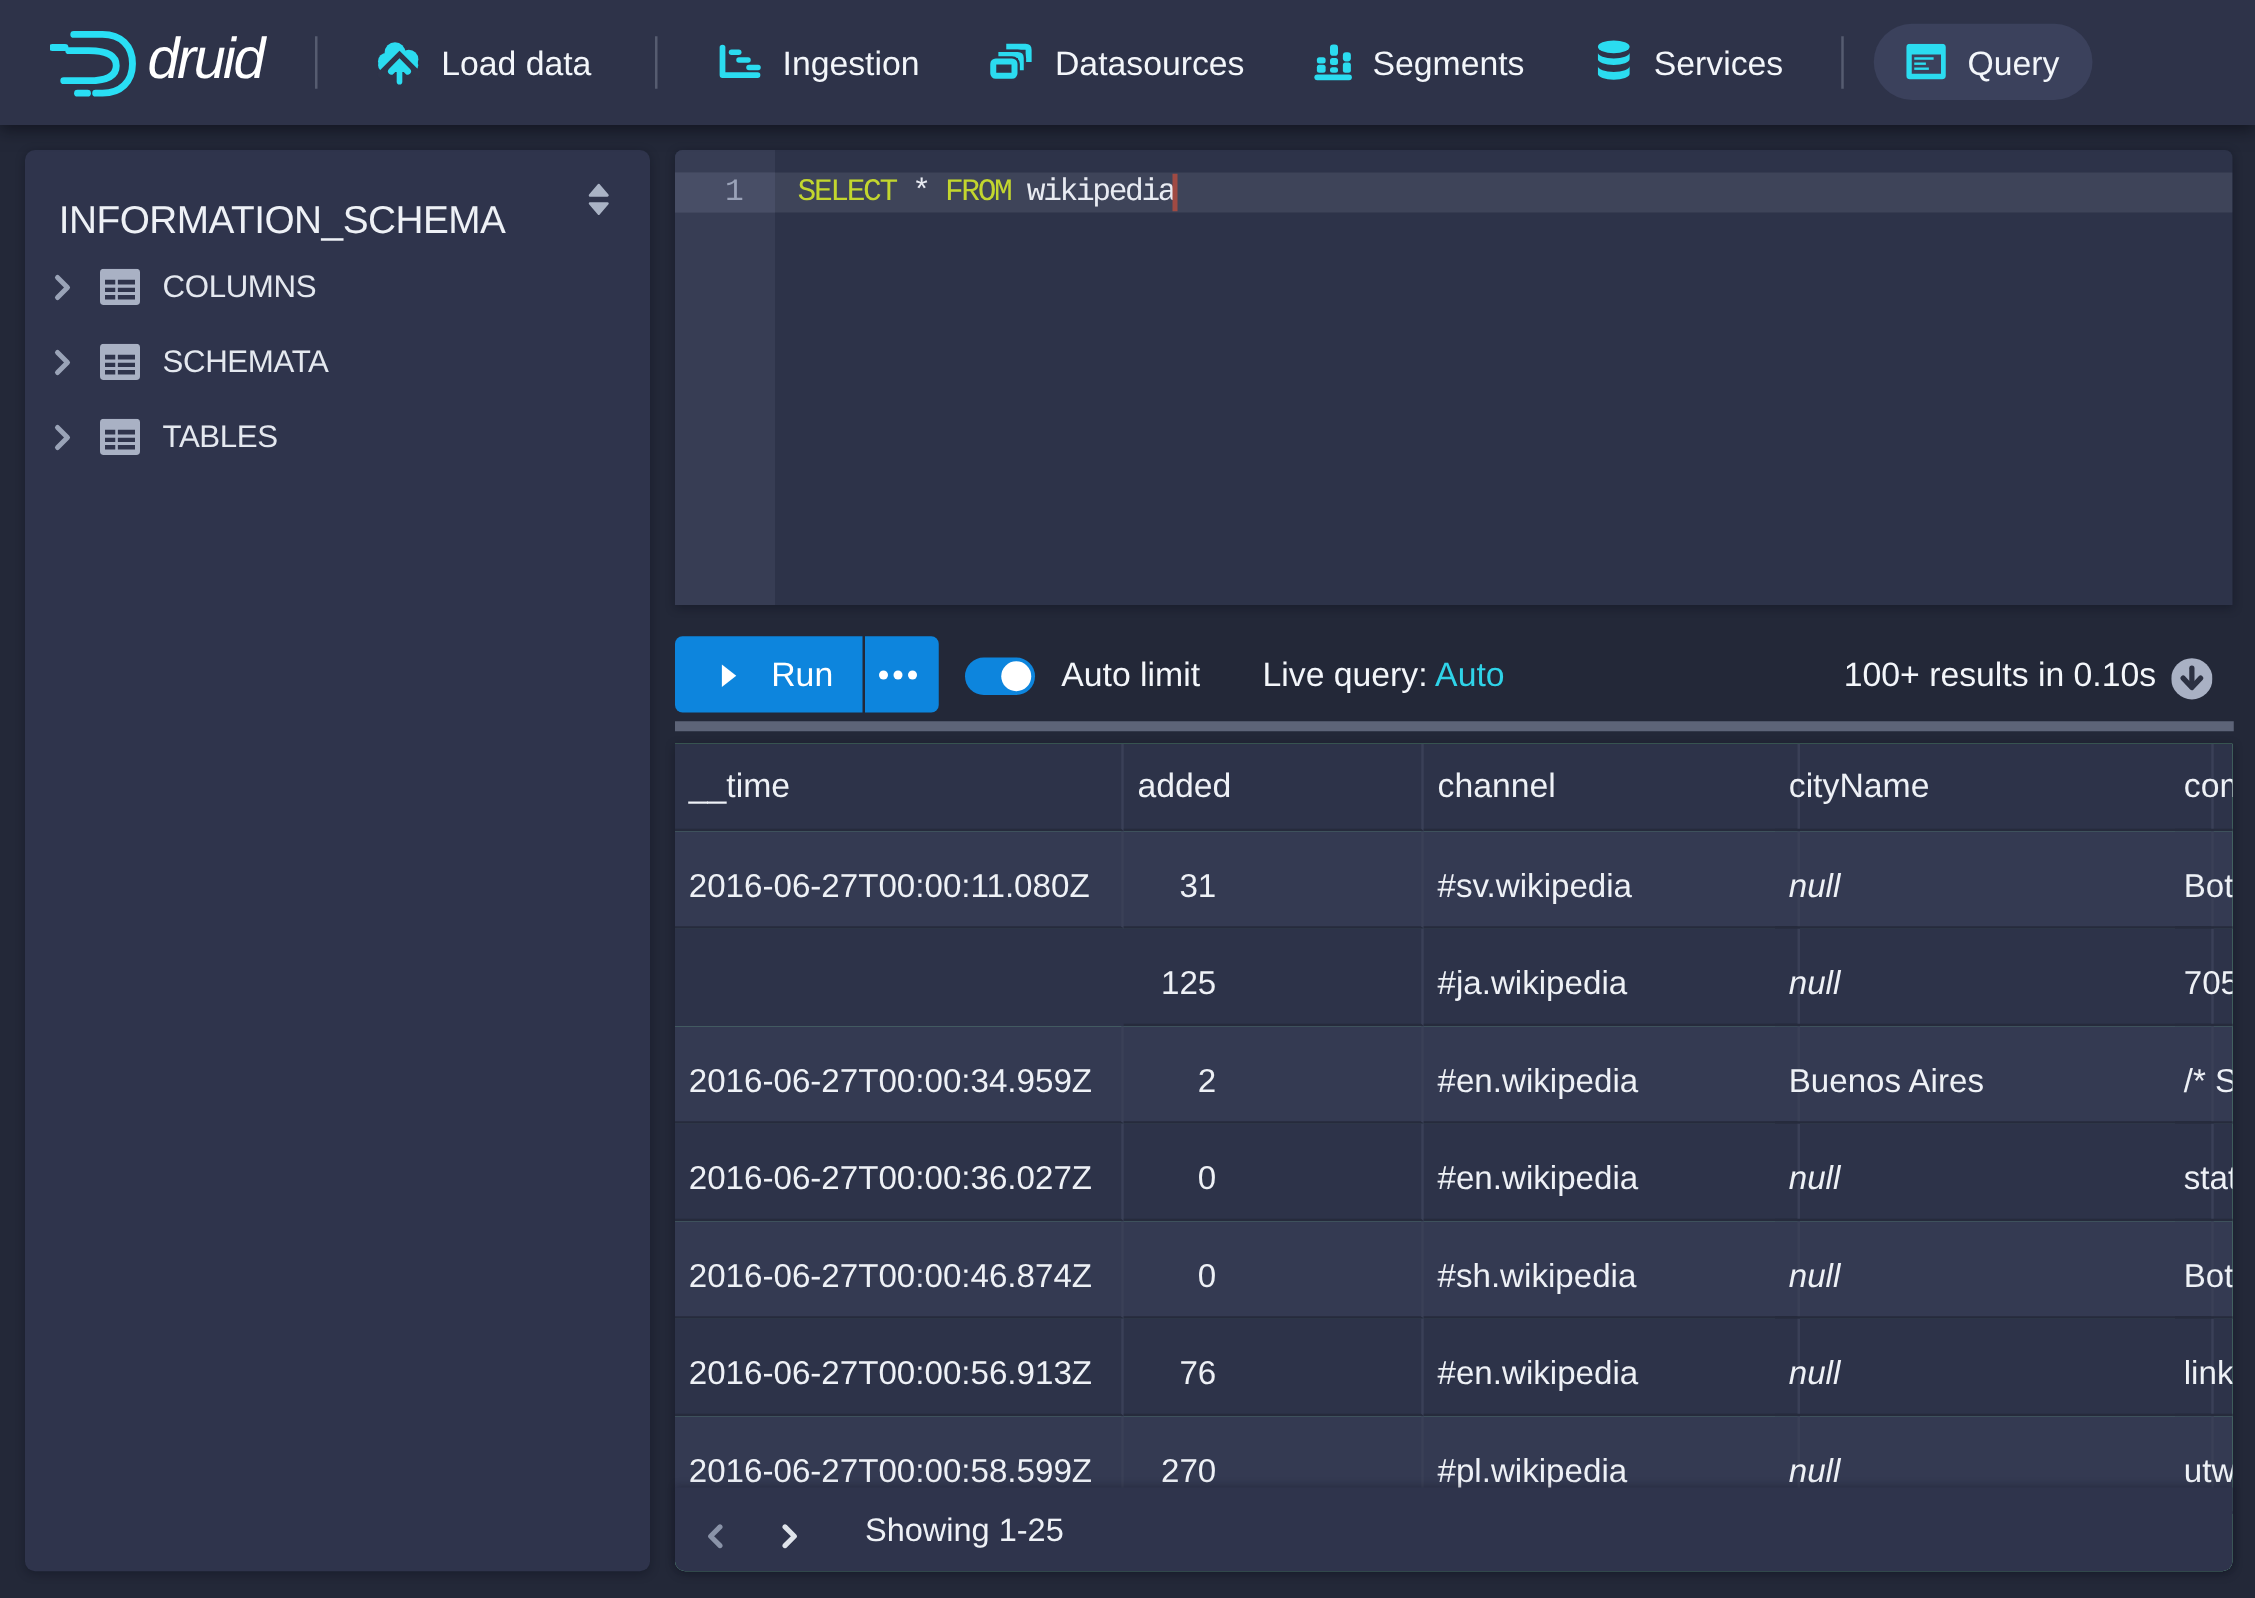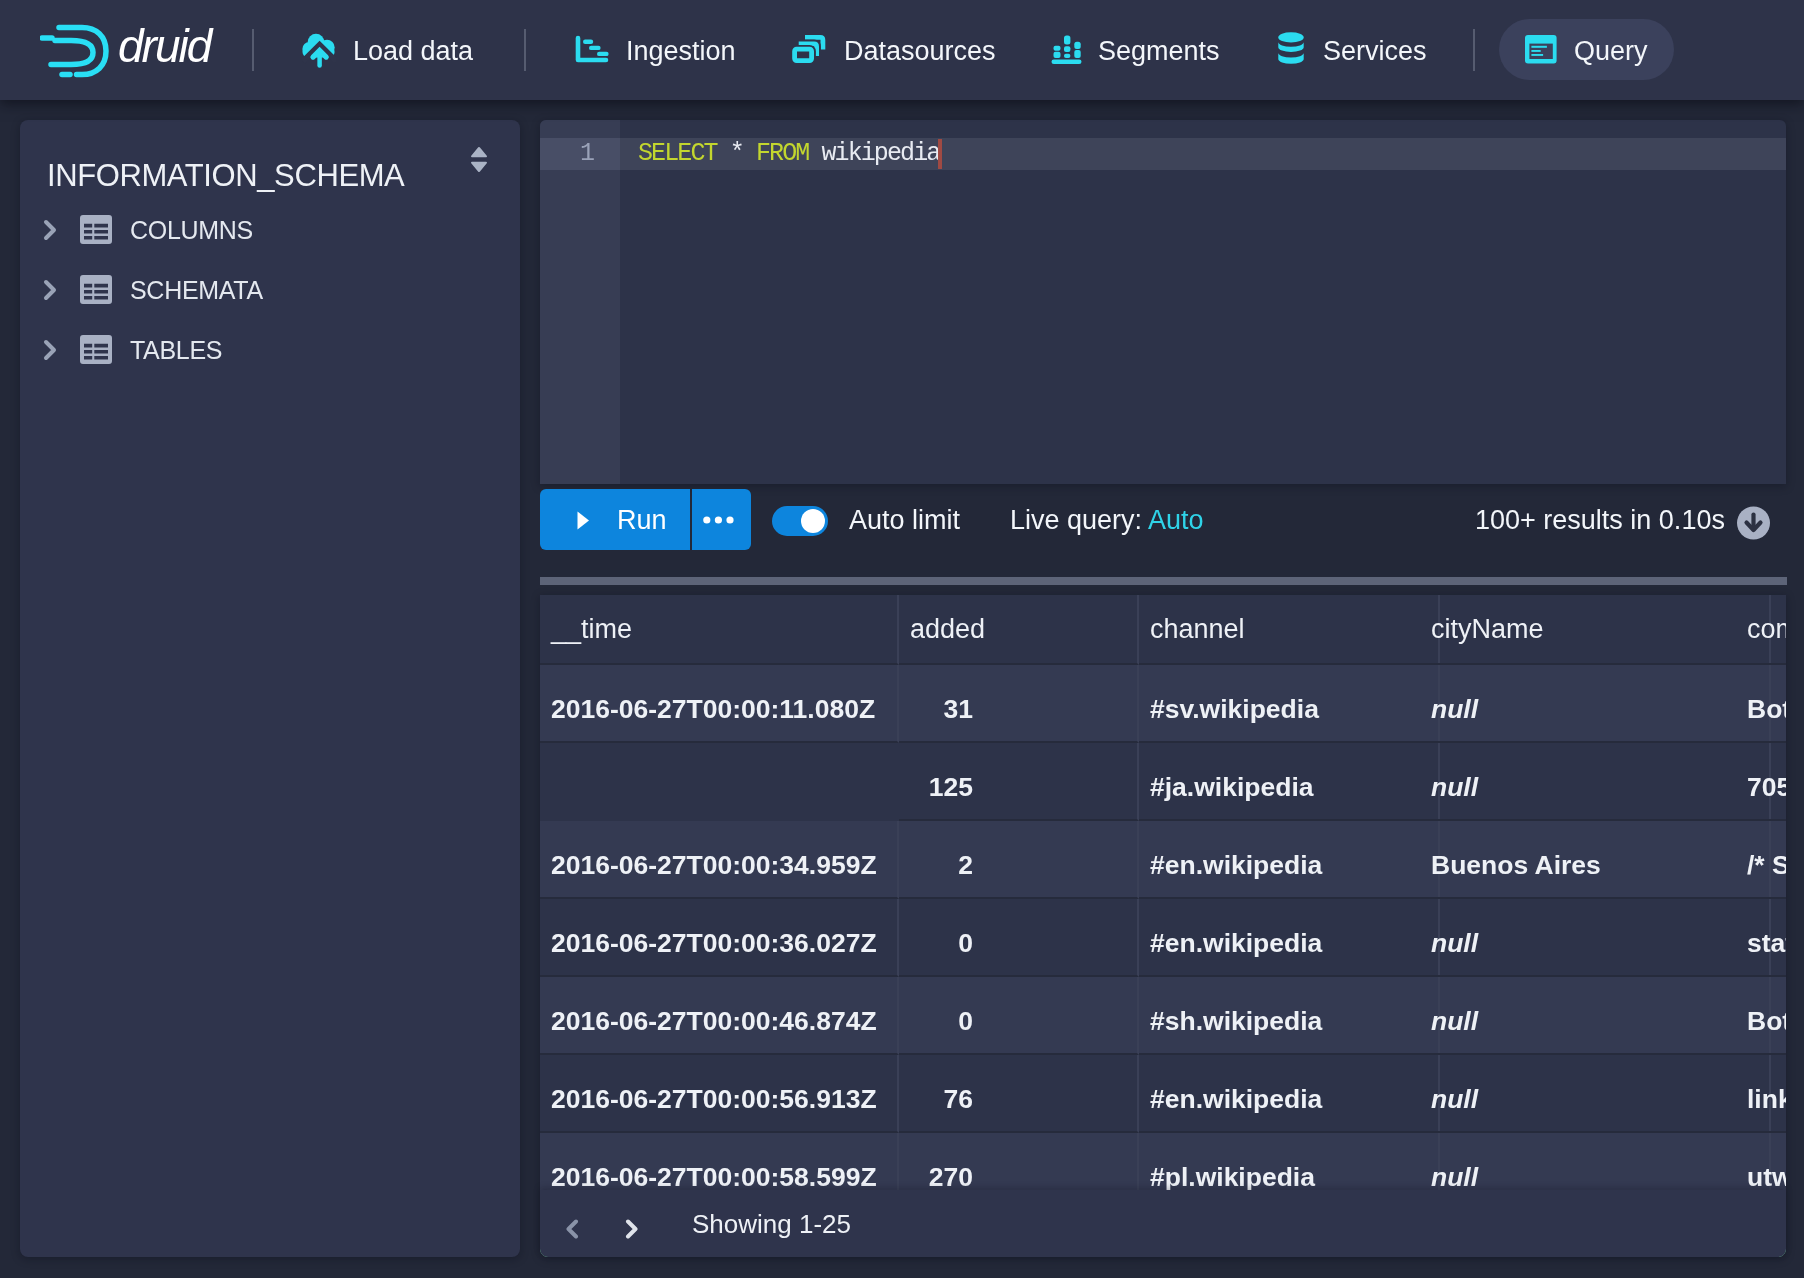--- a/index.html
+++ b/index.html
@@ -22,39 +22,39 @@
 #editor { position:absolute; left:540px; top:120px; width:1246px; height:364px; background:#2d3349; border-radius:6px 6px 0 0; overflow:hidden; box-shadow:0 2px 8px rgba(10,12,22,.35); }
 #gutter { position:absolute; left:0; top:0; width:80px; height:100%; background:#373d54; }
 #activeline { position:absolute; left:0; top:18px; width:100%; height:32px; background:#3e4459; }
 #activegut { position:absolute; left:0; top:18px; width:80px; height:32px; background:#484e66; }
 #lnum { position:absolute; left:0; top:18px; width:55px; height:32px; line-height:32px; text-align:right; color:#9aa2b8; font-family:"Liberation Mono",monospace; font-size:25px; }
 #code { position:absolute; left:98px; top:18px; height:32px; line-height:32px; font-family:"Liberation Mono",monospace; font-size:25px; letter-spacing:-1.9px; white-space:pre; color:#e8ebf2; }
 #code .kw { color:#c3d62e; }
 #cursor { position:absolute; top:19px; width:4px; height:30px; background:#a04a43; }
 
 
-#runbar { position:absolute; left:540px; top:476px; width:1246px; height:93px; }
+#runbar { position:absolute; left:540px; top:496px; width:1246px; height:93px; }
 .btnblue { position:absolute; top:13px; height:61px; background:#0d85dd; color:#fff; }
 #runbtn { left:0; width:150px; border-radius:6px 0 0 6px; }
 #dotbtn { left:152px; width:59px; border-radius:0 6px 6px 0; }
 .rbtxt { position:absolute; color:#f3f6fa; font-size:27px; top:29px; white-space:nowrap; }
 
 
 #hdiv { position:absolute; left:540px; top:577px; width:1247px; height:8px; background:#5d6478; }
 
 
 #tablewrap { position:absolute; left:540px; top:595px; width:1246px; height:662px; background:#86efac; border-radius:0 0 8px 8px; overflow:hidden; box-shadow:0 2px 8px rgba(10,12,22,.35); }
 .hrow { position:absolute; left:0; top:0; width:1300px; height:70px; background:#2d3349; }
 .hrow .cell { font-size:27px; }
 .trow { position:absolute; left:0; width:1300px; height:78px; }
 .trow.odd { background:#343a52; }
 .trow.even { background:#2d3349; }
 .cell { position:absolute; top:0; height:100%; border-right:2px solid #3a4057; border-bottom:2px solid #262b3c; color:#eef1f6; font-size:26.5px; }
 .cell span { position:absolute; top:50%; transform:translateY(-50%); white-space:nowrap; }
-.trow .cell span { top:58%;font-weight:bold; }
+.trow .cell span { top:58%; }
 .c0 { left:0; width:359px; }
 .c1 { left:359px; width:240px; }
 .c2 { left:599px; width:301px; }
 .c3 { left:880px; width:351px; }
 .c4 { left:1200px; width:100px; } .c4 span { left:7px !important; }
 .lpad span { left:11px; }
 .num span { right:164px; }
 .nullv { font-style:italic; }
 
 

